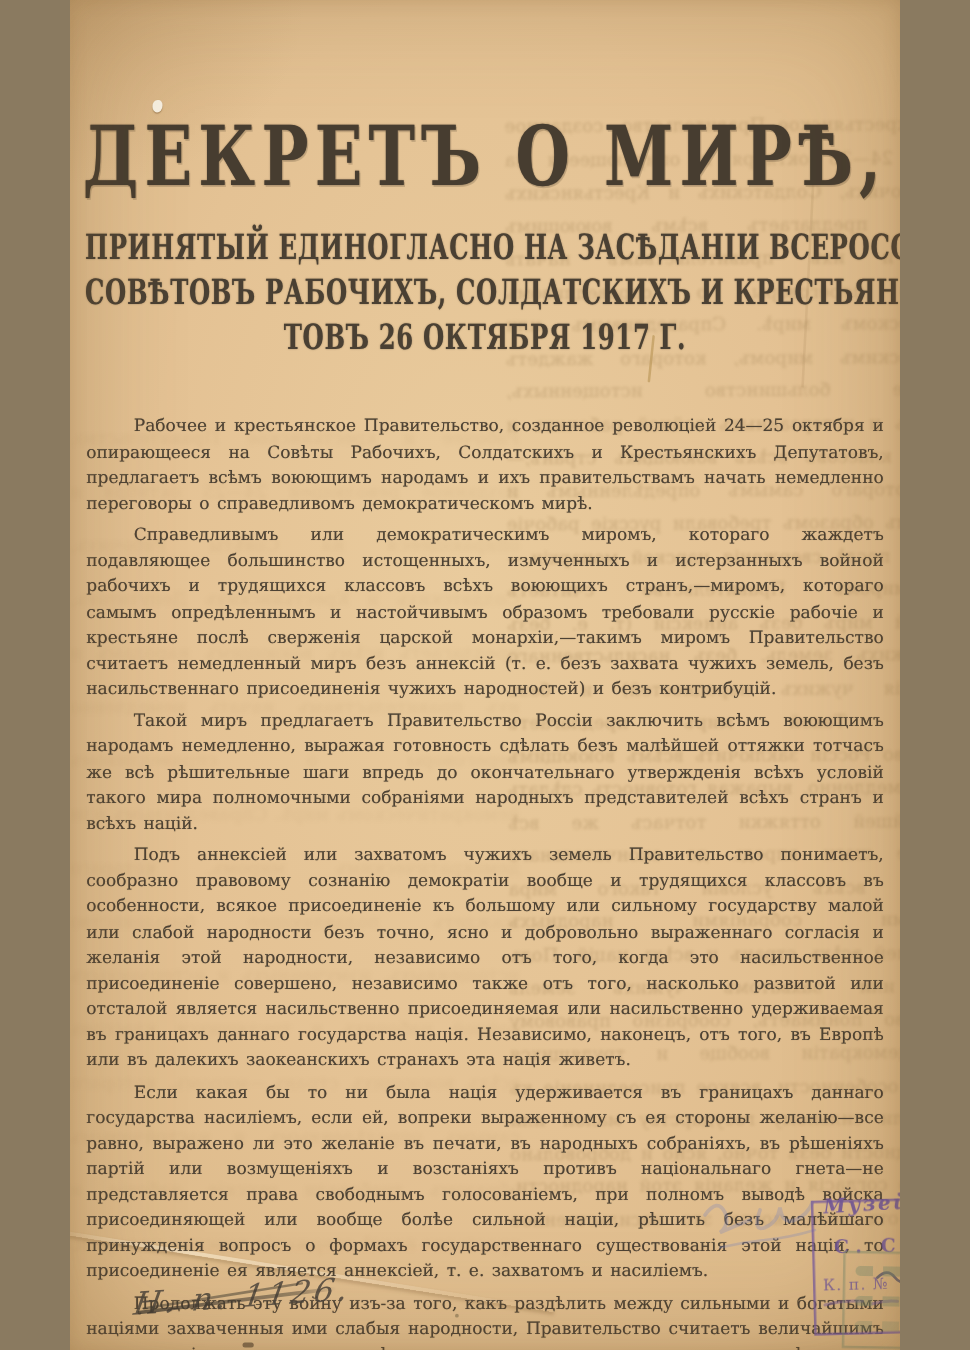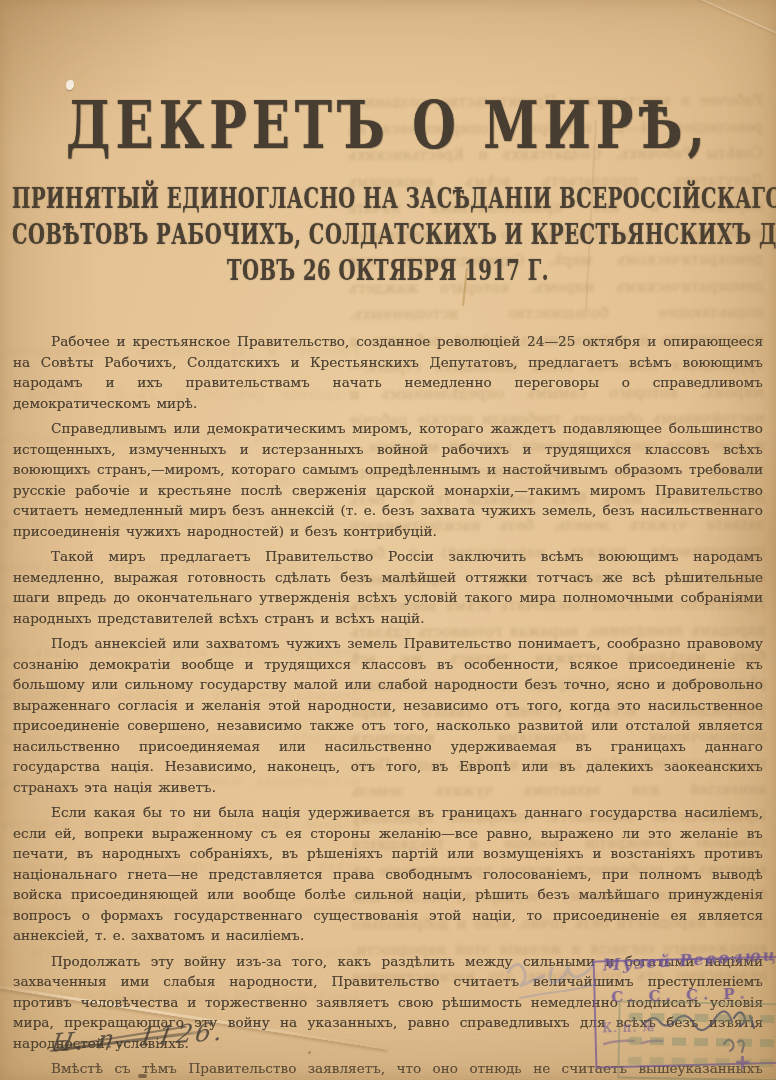--- a/index.html
+++ b/index.html
@@ -1,17 +1,17 @@
 <!DOCTYPE html>
 <html><head>
 <meta charset="utf-8">
 <style>
   html,body{margin:0;padding:0;background:#8a7a60;}
   .page{
-    position:relative;width:776px;height:1080px;margin:0 auto;overflow:hidden;
+    position:relative;width:664px;height:1080px;margin:0 auto;overflow:hidden;
     background:
       radial-gradient(ellipse at 48% 42%, #e9cb9d 0%, #e4c294 52%, #ddba8a 82%, #d2ae7c 100%);
     font-family:"DejaVu Serif", serif;
   }
   .vignette{position:absolute;inset:0;pointer-events:none;
     box-shadow:inset 0 0 90px rgba(120,85,40,.30), inset 0 0 14px rgba(140,100,50,.22);}
   
   .bleed{
     position:absolute;left:350px;top:88px;width:415px;height:900px;
     transform:scaleX(-1) rotate(.3deg);

